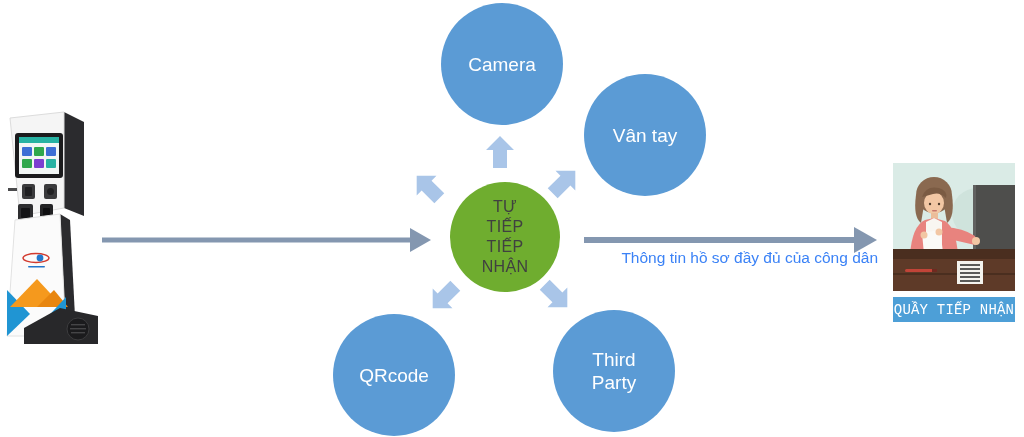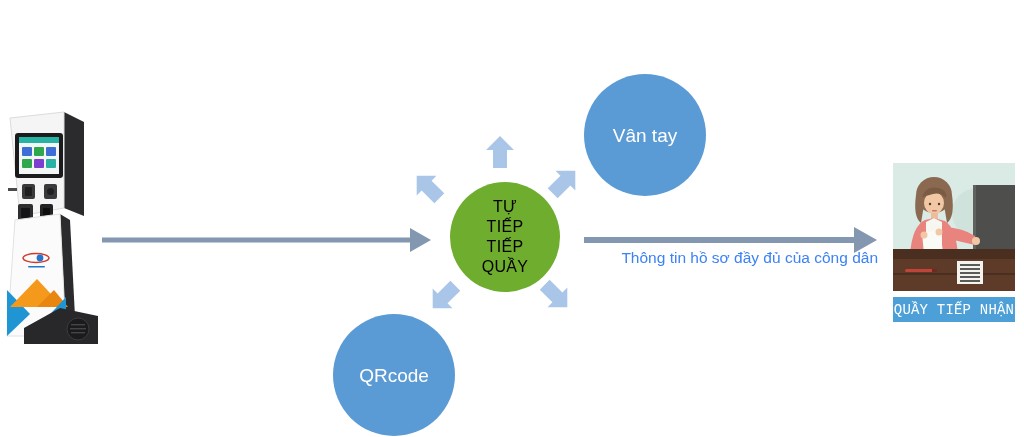--- a/index.html
+++ b/index.html
@@ -8,21 +8,21 @@
     font-family:"Liberation Sans", sans-serif;
   }
   .circle-node{
     position:absolute;border-radius:50%;background:#5B9BD5;color:#ffffff;
     display:flex;align-items:center;justify-content:center;text-align:center;
     font-size:19px;line-height:23px;
   }
   .circle-node .lbl{display:block;}
   .circle-node.narrow .lbl{width:64px;}
   .center-node{
-    position:absolute;border-radius:50%;background:#6FAD2F;color:#000000;
+    position:absolute;border-radius:50%;background:#6FAD2F;color:#404040;
     display:flex;flex-direction:column;align-items:center;justify-content:center;
     text-align:center;font-size:16px;line-height:20px;letter-spacing:.3px;
   }
   .abs{position:absolute;}
   .radial-arrow{position:absolute;width:34px;height:34px;}
   .rot-nw{transform:rotate(-45deg);}
   .rot-ne{transform:rotate(45deg);}
   .rot-sw{transform:rotate(-135deg);}
   .rot-se{transform:rotate(135deg);}
   .flow-caption{
@@ -103,32 +103,38 @@
   <svg class="radial-arrow rot-ne" style="left:547px;top:165px;" viewBox="0 0 34 34">
     <path d="M17 1 L31 15 L24 15 L24 33 L10 33 L10 15 L3 15 Z" fill="#A9C5E8"></path>
   </svg>
   <svg class="radial-arrow rot-sw" style="left:427px;top:280px;" viewBox="0 0 34 34">
     <path d="M17 1 L31 15 L24 15 L24 33 L10 33 L10 15 L3 15 Z" fill="#A9C5E8"></path>
   </svg>
   <svg class="radial-arrow rot-se" style="left:539px;top:279px;" viewBox="0 0 34 34">
     <path d="M17 1 L31 15 L24 15 L24 33 L10 33 L10 15 L3 15 Z" fill="#A9C5E8"></path>
   </svg>
 
+  <div class="circle-node" style="left:441px;top:3px;width:122px;height:122px;">
+    <span class="lbl">Camera</span>
+  </div>
   <div class="circle-node" style="left:584px;top:74px;width:122px;height:122px;">
     <span class="lbl">Vân tay</span>
   </div>
   <div class="circle-node" style="left:333px;top:314px;width:122px;height:122px;">
     <span class="lbl">QRcode</span>
   </div>
+  <div class="circle-node narrow" style="left:553px;top:310px;width:122px;height:122px;">
+    <span class="lbl">Third Party</span>
+  </div>
 
   <div class="center-node" style="left:450px;top:182px;width:110px;height:110px;">
     <span>TỰ</span>
     <span>TIẾP</span>
     <span>TIẾP</span>
-    <span>QUẦY</span>
+    <span>NHẬN</span>
   </div>
 
   <svg class="abs" style="left:584px;top:227px;" width="294" height="26" viewBox="0 0 294 26">
     <rect x="0" y="10" width="271" height="6" fill="#8497B0"></rect>
     <polygon points="270,0 293,13 270,26" fill="#8497B0"></polygon>
   </svg>
   <div class="flow-caption">Thông tin hồ sơ đầy đủ của công dân</div>
 
   <svg class="abs" style="left:893px;top:163px;" width="122" height="128" viewBox="0 0 122 128">
     <rect x="0" y="0" width="122" height="128" fill="#DAEBE6"></rect>

